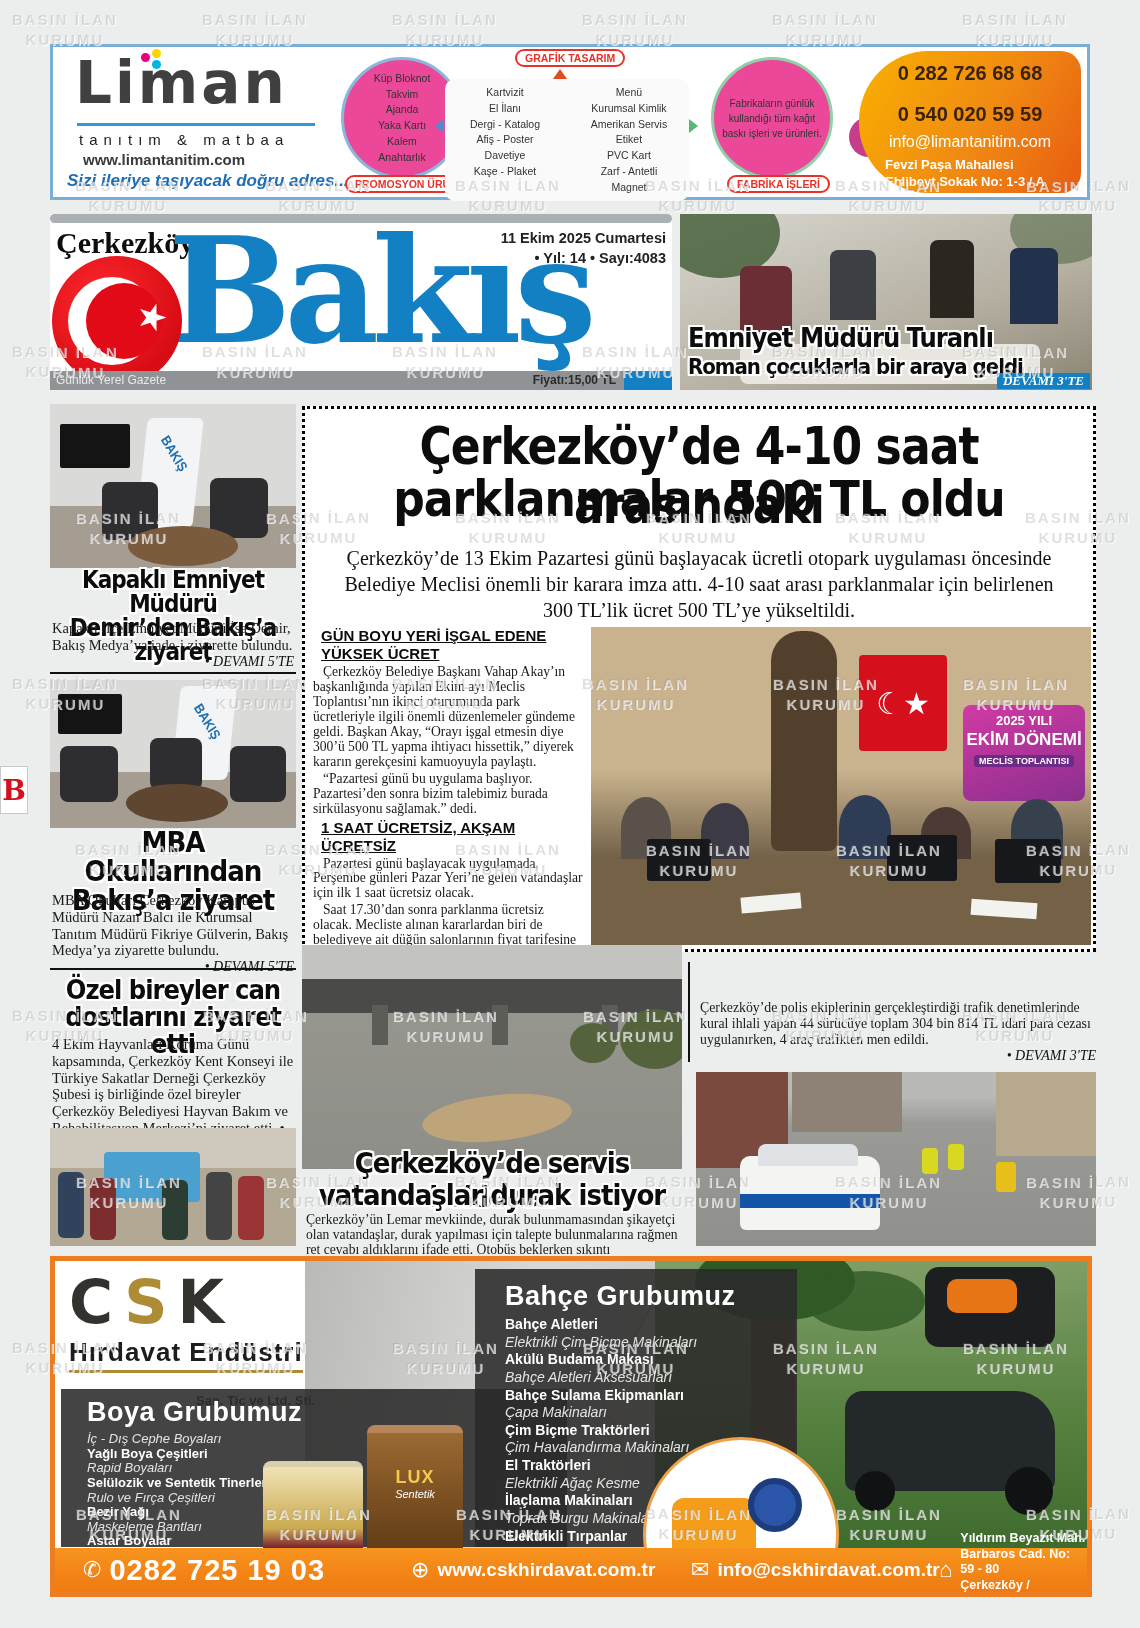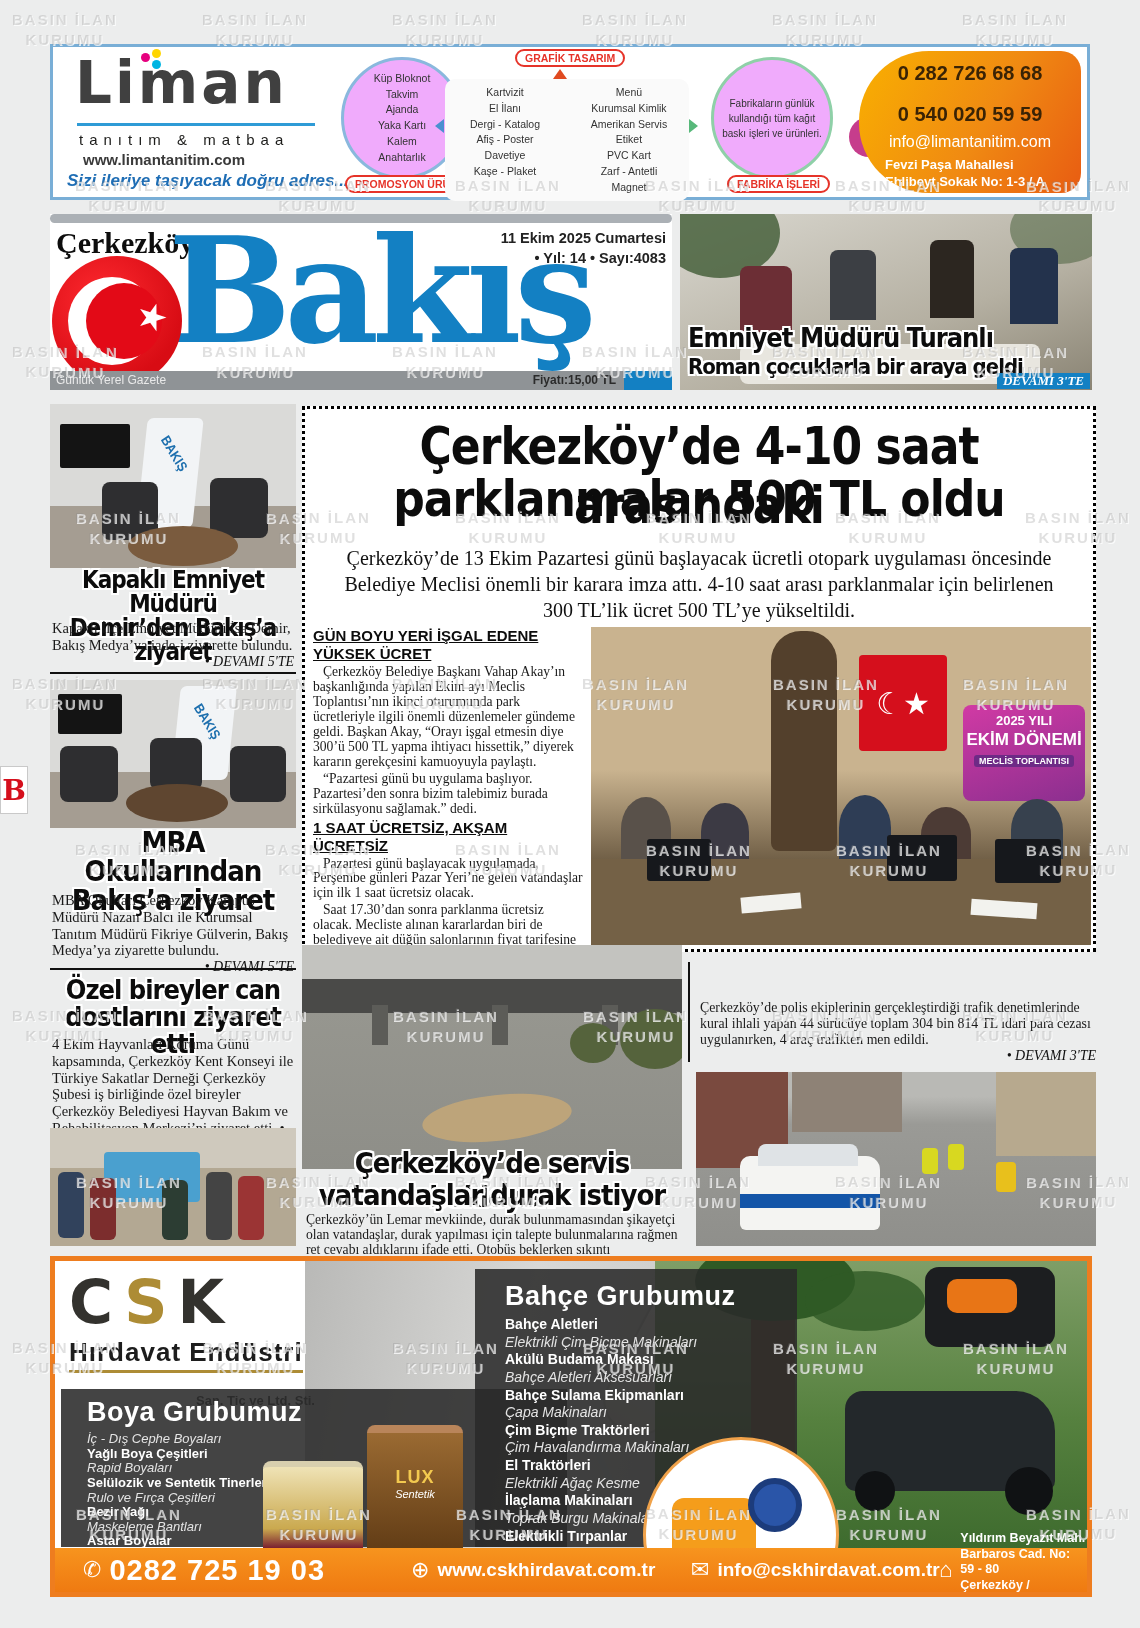--- a/index.html
+++ b/index.html
@@ -13,21 +13,21 @@
   .body-txt{font-family:"Liberation Serif","DejaVu Serif",serif;font-size:14.5px;line-height:1.16;color:#1a1a1a;}
 
   
   #liman{left:50px;top:44px;width:1040px;height:156px;background:#fff;border:3px solid #79aed6;box-sizing:border-box;}
   .liman-brand{position:absolute;left:22px;top:2px;font-size:58px;font-weight:bold;color:#404040;letter-spacing:3px;font-family:"DejaVu Sans",sans-serif;}
   .liman-dot{position:absolute;width:9px;height:9px;border-radius:50%;}
   .liman-rule{position:absolute;left:24px;top:76px;width:238px;height:3px;background:#2e9bd6;}
   .liman-sub{position:absolute;left:26px;top:84px;font-size:15px;letter-spacing:6px;color:#1d1d1b;}
   .liman-web{position:absolute;left:30px;top:104px;font-size:15px;font-weight:bold;color:#3a3a3a;}
   .liman-slogan{position:absolute;left:14px;top:124px;font-size:17px;font-weight:bold;font-style:italic;color:#1f6eb5;}
-  .bubble{position:absolute;border-radius:50%;background:#f0abfc;display:flex;align-items:center;justify-content:center;text-align:center;}
+  .bubble{position:absolute;border-radius:50%;background:#ec4899;display:flex;align-items:center;justify-content:center;text-align:center;}
   .bubble-items{font-size:10.5px;line-height:1.5;color:#333;}
   .pill{position:absolute;border:2px solid #e63329;border-radius:12px;color:#e63329;font-size:10.5px;font-weight:bold;padding:1px 8px;background:#fff;white-space:nowrap;}
   .grafik-box{position:absolute;left:392px;top:32px;width:236px;display:flex;gap:12px;background:#fafafa;border-radius:10px;padding:6px 4px;}
   .grafik-box > div{flex:1;font-size:10.5px;line-height:1.5;color:#333;text-align:center;}
   .tri{position:absolute;width:0;height:0;}
   .blob{position:absolute;left:806px;top:4px;width:222px;height:142px;border-radius:70px 20px 20px 70px;background:linear-gradient(120deg,#f9b000,#f08a12 55%,#e85c12);overflow:hidden;}
   .blob-accent{position:absolute;left:796px;top:70px;width:40px;height:40px;border-radius:50%;background:#c63d8c;}
   .blob-phone{font-size:20px;font-weight:bold;color:#3a2305;text-align:center;line-height:1.25;margin-top:10px;}
   .blob-email{font-size:16px;color:#fff;text-align:center;margin-top:6px;}
   .blob-addr{font-size:13px;font-weight:600;color:#fff;text-align:left;margin:6px 0 0 26px;line-height:1.3;}
@@ -64,21 +64,21 @@
   .side-hl{position:absolute;left:50px;width:246px;text-align:center;line-height:1.0;}
   .side-body{position:absolute;left:52px;width:242px;}
   .side-rule{position:absolute;left:50px;width:246px;height:2px;background:#111;}
 
   
   #lead-box{left:302px;top:406px;width:794px;height:546px;background:#fff;border:3px dotted #000;box-sizing:border-box;}
   .lead-h1{position:absolute;left:0;top:8px;width:100%;text-align:center;font-size:51px;transform:scaleX(.96);}
   .lead-h2{position:absolute;left:0;top:62px;width:100%;text-align:center;font-size:49px;}
   .lead-intro{position:absolute;left:28px;top:136px;width:732px;text-align:center;font-size:20px;line-height:1.3;color:#111;}
   .lead-col{position:absolute;left:8px;top:218px;width:272px;}
-  .lead-sub{font-size:15px;font-weight:bold;color:#0c0c0c;text-decoration:underline;line-height:1.2;margin:0 0 2px;font-stretch:condensed;}
+  .lead-sub{font-size:15px;font-weight:bold;color:#0c0c0c;text-decoration:underline;line-height:1.2;margin:0 8px 2px;font-stretch:condensed;}
   .lead-p{font-family:"Liberation Serif",serif;font-size:13.6px;line-height:1.1;color:#1a1a1a;margin:0 0 2px;text-indent:10px;}
   .lead-photo{position:absolute;left:286px;top:218px;width:500px;height:318px;background:linear-gradient(#c9b38f 45%,#6b5a42 75%,#3a2f26);overflow:hidden;}
   .lp-statue{position:absolute;left:180px;top:4px;width:66px;height:220px;background:#53402c;border-radius:30px 30px 8px 8px;}
   .lp-redscreen{position:absolute;left:268px;top:28px;width:88px;height:96px;background:#d50f1c;border-radius:4px;color:#fff;font-size:30px;display:flex;align-items:center;justify-content:center;}
   .lp-magenta{position:absolute;left:372px;top:78px;width:122px;height:96px;background:linear-gradient(160deg,#d13aa4,#8b2f8f);border-radius:8px;color:#fff;text-align:center;padding-top:8px;box-sizing:border-box;}
   .lp-magenta .s1{font-size:13px;font-weight:bold;}
   .lp-magenta .s2{font-size:17px;font-weight:bold;margin-top:2px;}
   .lp-magenta .s3{font-size:9px;font-weight:bold;background:#6e2a86;display:inline-block;padding:1px 5px;border-radius:3px;margin-top:5px;}
   .lp-desk{position:absolute;left:0;top:232px;width:100%;height:86px;background:#746146;}
   .lp-monitor{position:absolute;background:#16181c;border-radius:3px;}

